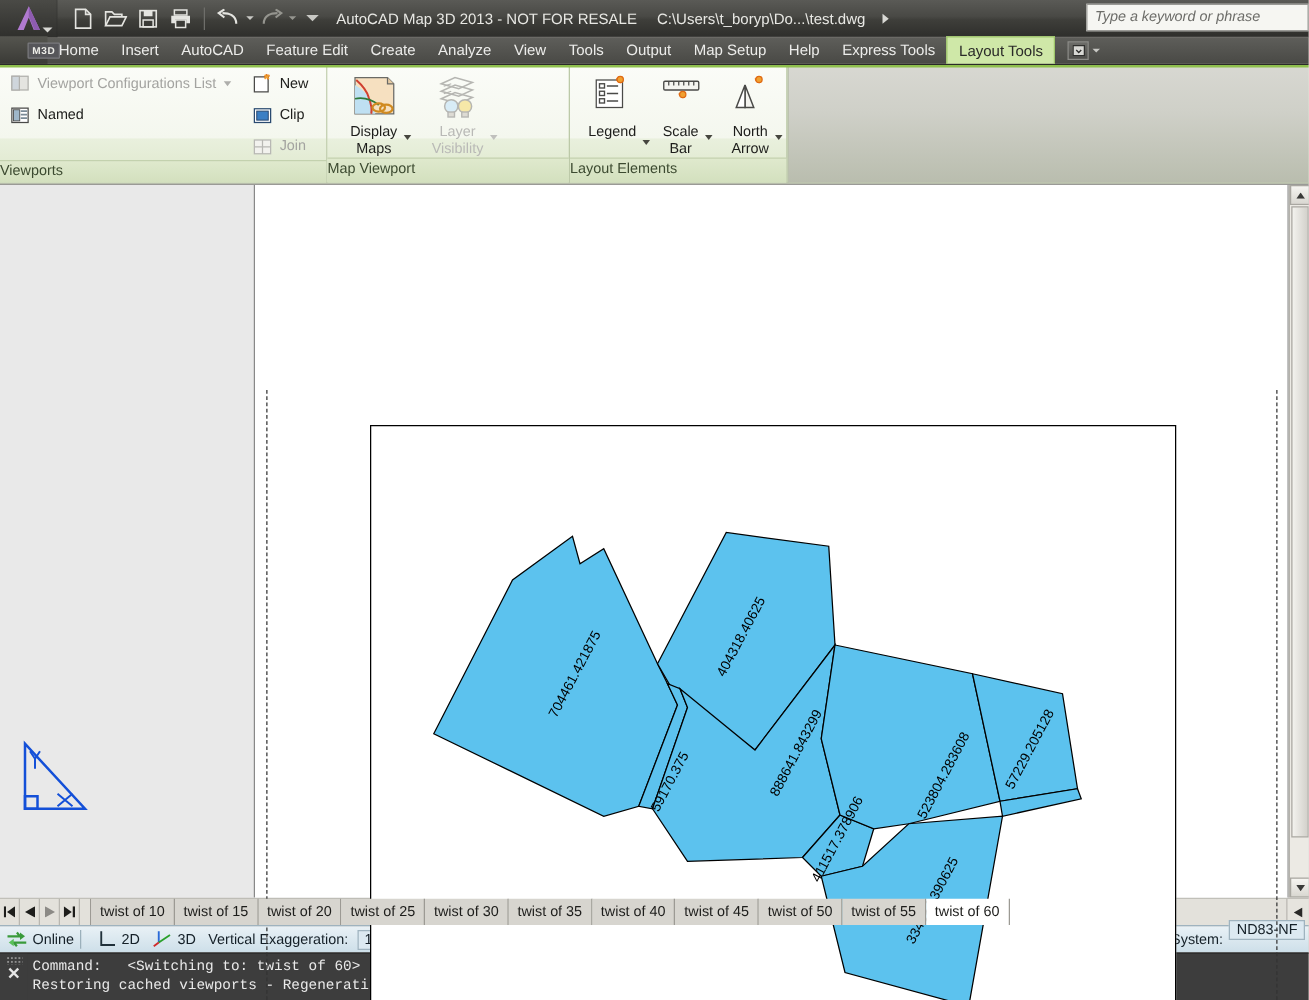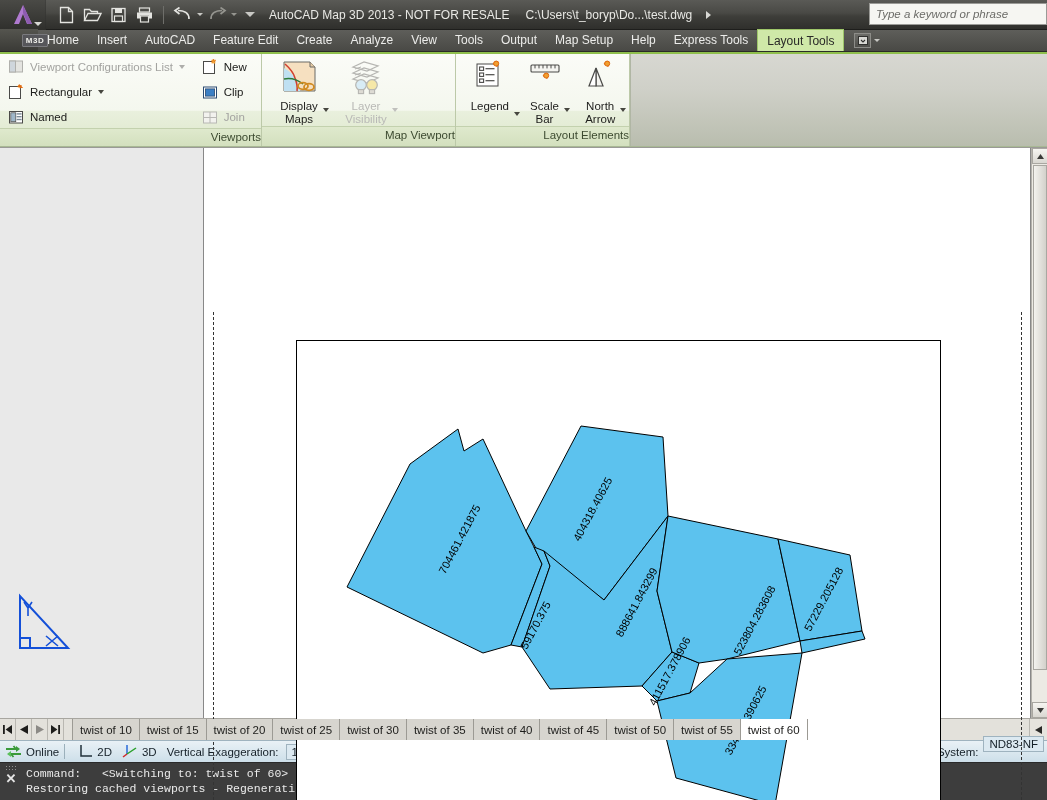--- a/index.html
+++ b/index.html
@@ -127,21 +127,21 @@
     background:#8fbf4d;
   }
   .panel {
     display: flex; flex-direction: column;
     border-right: 1px solid #bcc9a8;
     position: relative;
     background: linear-gradient(to bottom, #fbfcf8 0%, #f4f7ee 62%, #e9f0dd 63%, #dde7cb 100%);
   }
   .panel-body { flex: 1 1 auto; display: flex; align-items: flex-start; }
   .panel-title {
-    height: 33px; line-height: 17px; text-align: right;
+    height: 33px; line-height: 17px; text-align: left;
     font-size: 11.5px; color: #3c4a30;
     background: linear-gradient(to bottom,#dfe9cd,#d3e0be);
     border-top: 1px solid #c3d1ae;
   }
 
   
   .panel-viewports { width: 262px; }
   .vp-cols { display: flex; width: 100%; padding: 4px 2px 0 6px; }
   .vp-col { display: flex; flex-direction: column; gap: 3px; }
   .vp-col-left { width: 196px; }
@@ -406,30 +406,20 @@
     <div class="panel-body">
       <div class="vp-cols">
         <div class="vp-col vp-col-left">
           <div class="vp-item disabled">
             <svg class="vp-ico" viewBox="0 0 17 17">
               <rect x="1.5" y="2" width="13" height="11" fill="#e4e4e0" stroke="#b0b0ac"></rect>
               <rect x="1.5" y="2" width="6" height="11" fill="#cfd6dc" stroke="#b0b0ac"></rect>
             </svg>
             <span>Viewport Configurations List</span>
             <span class="vp-caret dis"></span>
-          </div>
-          <div class="vp-item">
-            <svg class="vp-ico" viewBox="0 0 17 17">
-              <rect x="1.5" y="2.5" width="11" height="12" fill="#fff" stroke="#4a4a48"></rect>
-              <path d="M10 1 l2.5 0 0 2.5 -2.5 0 z" fill="#f0a030"></path>
-              <path d="M12.2 1 l3 3 -3 0 z" fill="#e06a12"></path>
-              <path d="M11.2 0.3 l1.2 4 M9.6 2.6 l4 -1" stroke="#e06a12" stroke-width="1.1"></path>
-            </svg>
-            <span>Rectangular</span>
-            <span class="vp-caret"></span>
           </div>
           <div class="vp-item">
             <svg class="vp-ico" viewBox="0 0 17 17">
               <rect x="1.5" y="2.5" width="13" height="11.5" fill="#fff" stroke="#4a4a48"></rect>
               <rect x="2.8" y="3.8" width="5" height="8.9" fill="#9fb7c9" stroke="#4a4a48" stroke-width="0.7"></rect>
               <g fill="#7a8a96">
                   <rect x="8.6" y="4.2" width="5" height="1.4"></rect>
                   <rect x="8.6" y="7" width="5" height="1.4"></rect>
                   <rect x="8.6" y="9.8" width="5" height="1.4"></rect>
                 </g>

